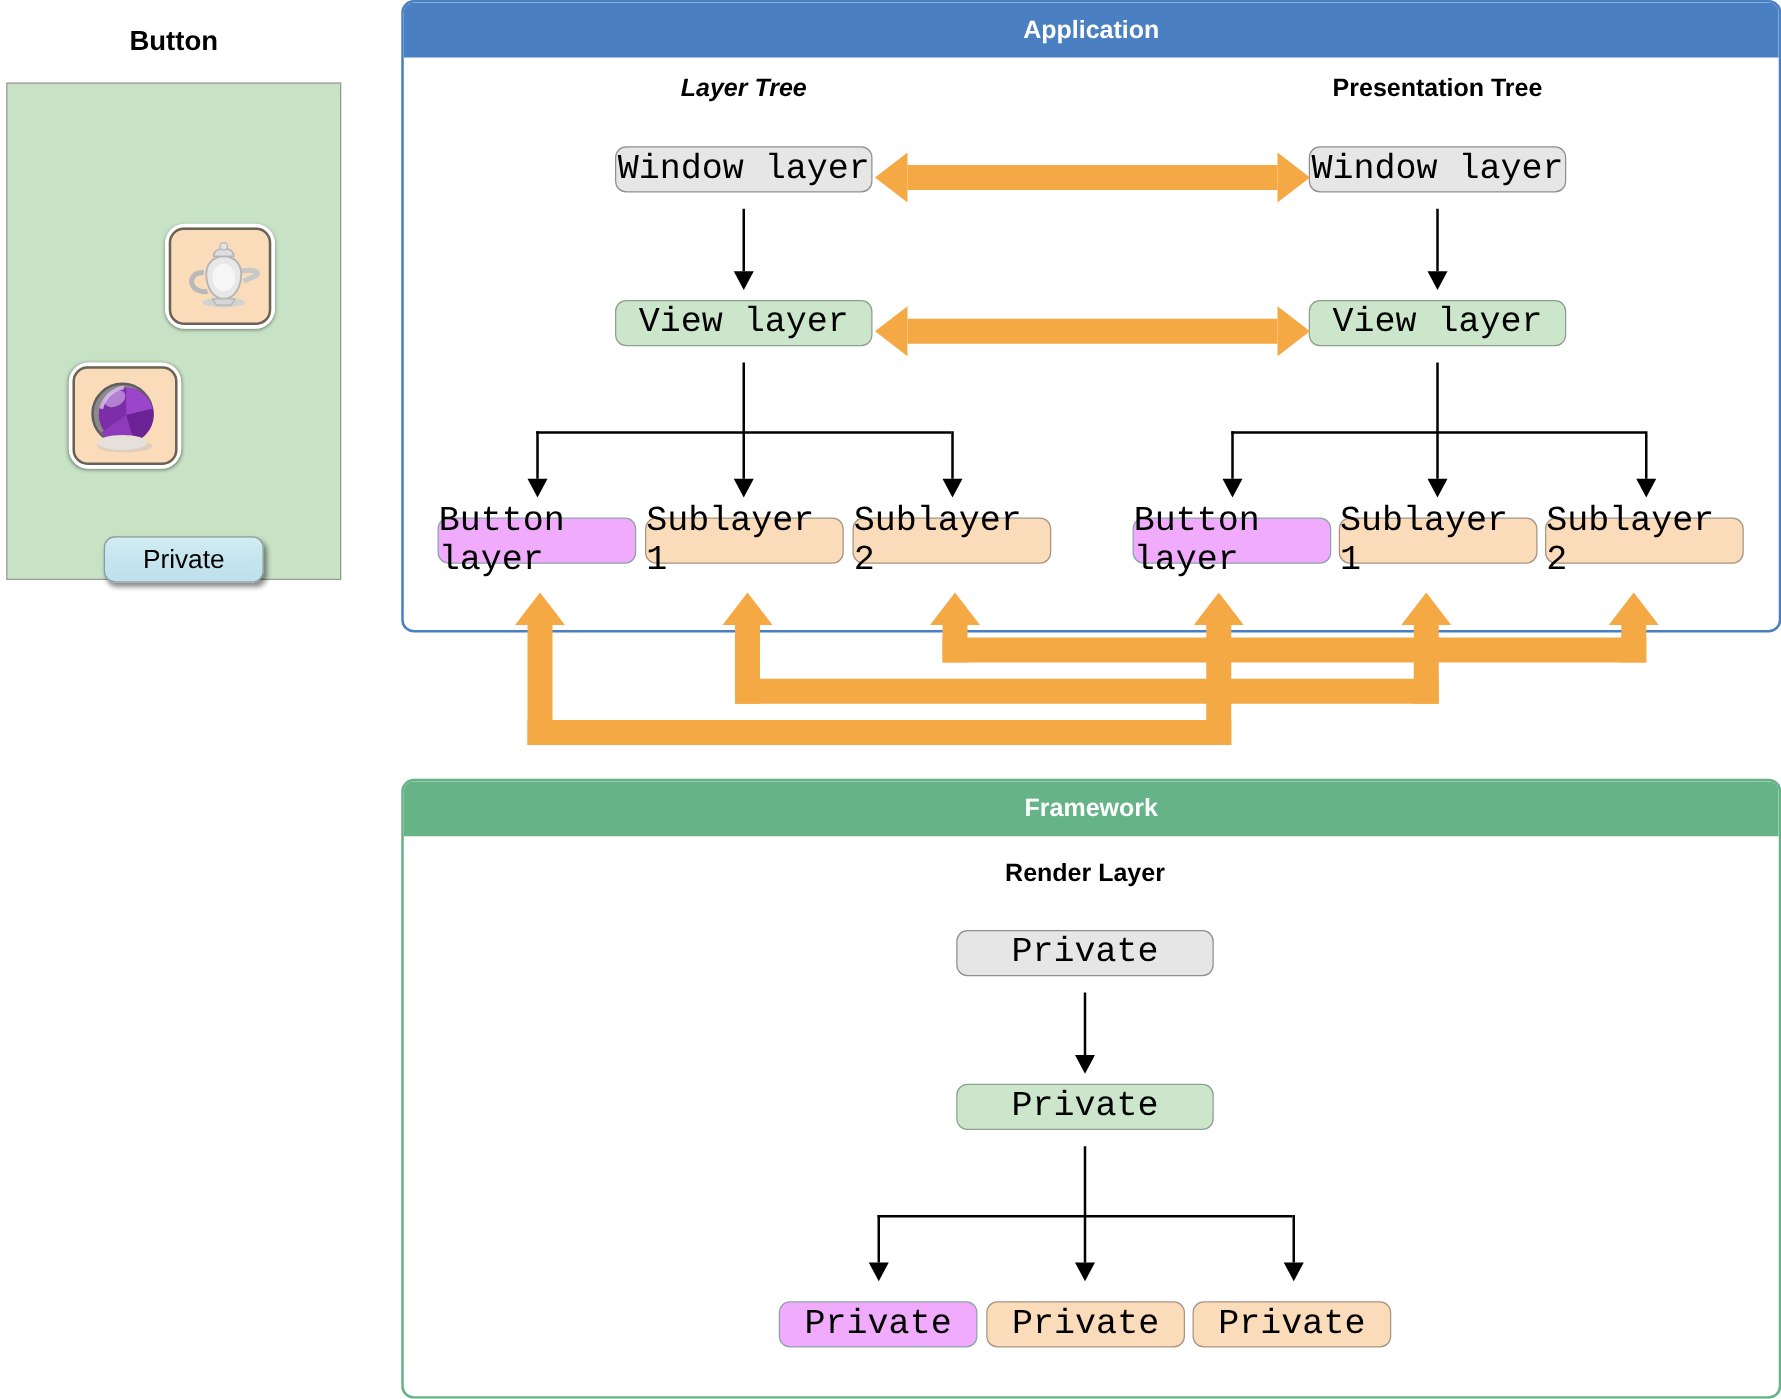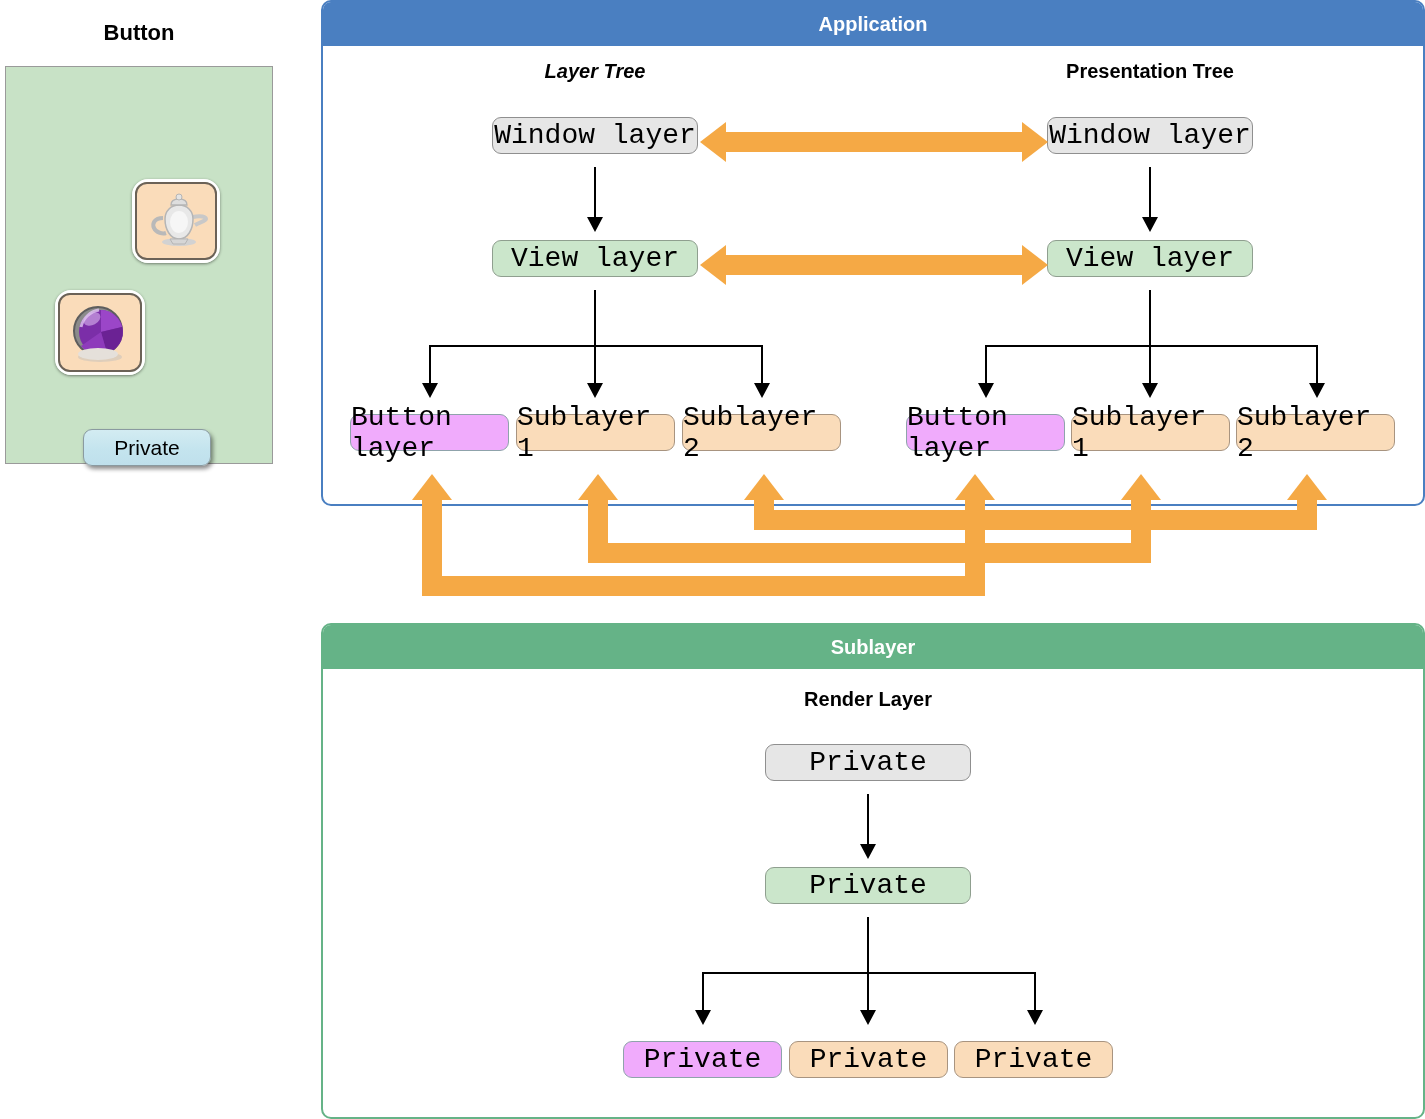--- a/index.html
+++ b/index.html
@@ -238,21 +238,21 @@
 <div class="abs obar" style="left:1131px; top:500px; width:20px; height:63px;"></div>
 <div class="abs oarrow-up" style="left:1121px; top:474px;"></div>
 
 <div class="abs oarrow-up" style="left:412px; top:474px;"></div>
 <div class="abs obar" style="left:422px; top:500px; width:20px; height:96px;"></div>
 <div class="abs obar" style="left:422px; top:576px; width:563px; height:20px;"></div>
 <div class="abs obar" style="left:965px; top:500px; width:20px; height:96px;"></div>
 <div class="abs oarrow-up" style="left:955px; top:474px;"></div>
 
 <div class="abs panel" id="panel-framework">
-  <div class="panel-header">Sublayer</div>
+  <div class="panel-header">Framework</div>
 </div>
 
 <div class="abs tree-title" style="left:728px; top:688px; width:280px;">Render Layer</div>
 
 <div class="abs node gray" style="left:765px; top:744px; width:206px;">Private</div>
 <div class="abs node green" style="left:765px; top:867px; width:206px;">Private</div>
 <div class="abs node blue" style="left:623px; top:1041px; width:159px;">Private</div>
 <div class="abs node peach" style="left:789px; top:1041px; width:159px;">Private</div>
 <div class="abs node peach" style="left:954px; top:1041px; width:159px;">Private</div>
 

